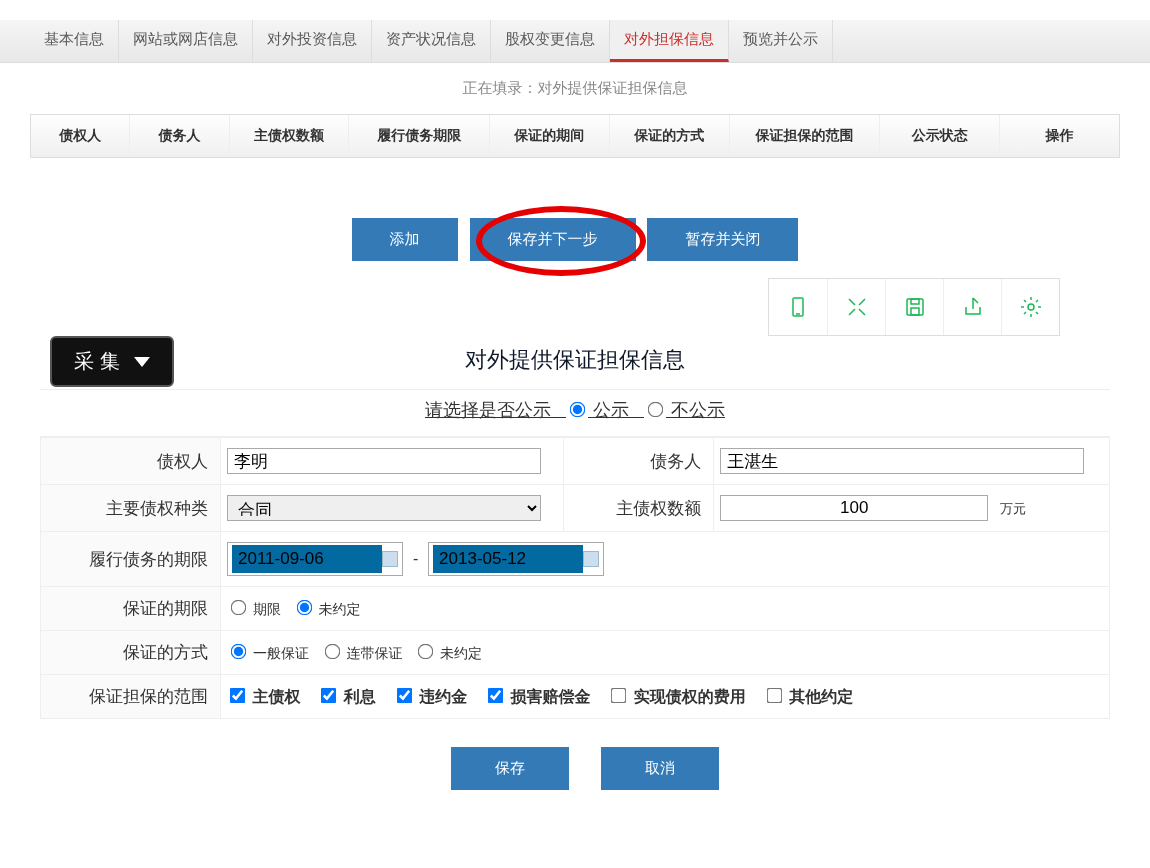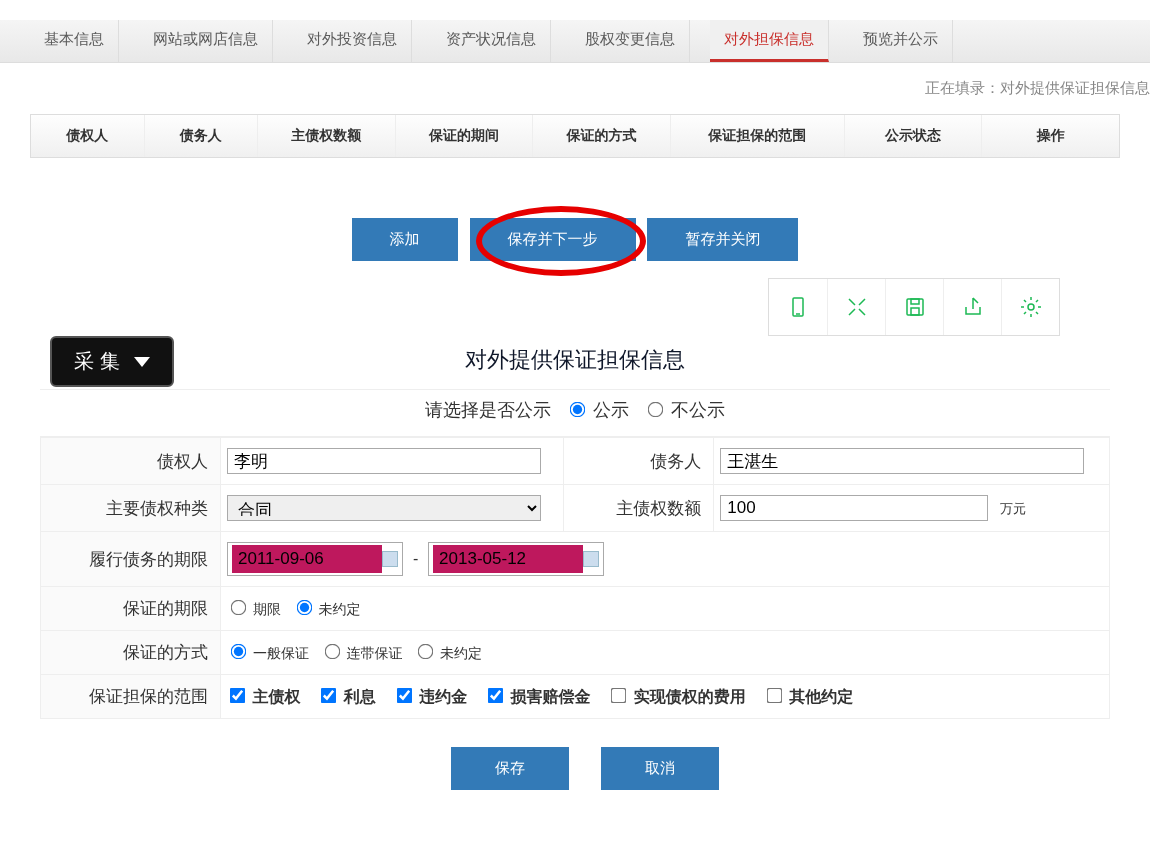--- a/index.html
+++ b/index.html
@@ -10,36 +10,35 @@
     color: #333;
     background: #fff;
     width: 1150px;
   }
   .nav-tabs {
     display: flex;
     background: linear-gradient(#f5f5f5,#e8e8e8);
     border-bottom: 1px solid #ddd;
     padding: 0 30px;
     margin-top: 20px;
-    gap: 20px;
   }
   .nav-tab {
     padding: 10px 14px;
     color: #5a5a5a;
     cursor: pointer;
     border-right: 1px solid #ddd;
     font-size: 15px;
   }
   .nav-tab.active {
     color: #c9302c;
     border-bottom: 3px solid #c9302c;
     background: #f0f0f0;
   }
   .subtitle {
-    text-align: right;
+    text-align: center;
     color: #888;
     padding: 16px 0;
     font-size: 15px;
   }
   .table-header {
     display: flex;
     background: linear-gradient(#fefefe,#f0f0f0);
     border: 1px solid #ddd;
     margin: 0 30px;
   }
@@ -130,20 +129,21 @@
     padding: 14px 0;
   }
   .radio-row {
     text-align: center;
     font-size: 18px;
     color: #333;
     padding: 8px 0 14px;
     border-top: 1px solid #eee;
     border-bottom: 1px solid #eee;
     margin: 0 40px;
+    text-decoration: underline;
   }
   .form-table {
     margin: 0 40px;
     border-collapse: collapse;
     width: calc(100% - 80px);
   }
   .form-table td {
     padding: 10px 6px;
     border: 1px solid #eee;
     vertical-align: middle;
@@ -165,21 +165,21 @@
   }
   input[type=text], select {
     font-size: 17px;
     padding: 4px 6px;
     border: 1px solid #aaa;
     height: 26px;
   }
   .w-full { width: 95%; }
   .date-input {
     width: 150px;
-    background: #be185d;
+    background: #0369a1;
     position: relative;
   }
   .date-wrap { display: inline-flex; align-items: center; border: 1px solid #aaa; padding: 2px 4px; }
   .date-wrap input { border: none; height: 28px; }
   .cal-icon { width: 16px; height: 16px; display: inline-block; background: #cde; border: 1px solid #9bc; }
   .unit { font-size: 13px; padding-left: 8px; }
   .checkbox-row label { margin-right: 14px; font-size: 16px; }
   input[type=checkbox], input[type=radio] { transform: scale(1.2); margin-right: 4px; }
   input[type=checkbox].greyed { accent-color: #888; }
   .bottom-actions {
@@ -202,20 +202,21 @@
   <div class="nav-tab active">对外担保信息</div>
   <div class="nav-tab">预览并公示</div>
 </div>
 
 <div class="subtitle">正在填录：对外提供保证担保信息</div>
 
 <div class="table-header">
   <div class="th" style="flex:0.8">债权人</div>
   <div class="th" style="flex:0.8">债务人</div>
   <div class="th" style="flex:1">主债权数额</div>
+  <div class="th" style="flex:1.2">履行债务期限</div>
   <div class="th" style="flex:1">保证的期间</div>
   <div class="th" style="flex:1">保证的方式</div>
   <div class="th" style="flex:1.3">保证担保的范围</div>
   <div class="th" style="flex:1">公示状态</div>
   <div class="th" style="flex:1;border-right:none">操作</div>
 </div>
 
 <div class="action-row">
   <button class="blue-btn">添加</button>
   <button class="blue-btn">保存并下一步</button>
@@ -279,21 +280,21 @@
     </tr>
     <tr>
       <td class="label">主要债权种类</td>
       <td>
         <select class="w-full">
           <option>合同</option>
         </select>
       </td>
       <td class="label2">主债权数额</td>
       <td>
-        <input type="text" style="width: 70%;" value="100">
+        <input type="text" style="width: 70%; text-align: center;" value="100">
         <span class="unit">万元</span>
       </td>
     </tr>
     <tr>
       <td class="label">履行债务的期限</td>
       <td colspan="3">
         <span class="date-wrap">
           <input type="text" class="date-input" value="2011-09-06" style="">
           <span class="cal-icon"></span>
         </span>

